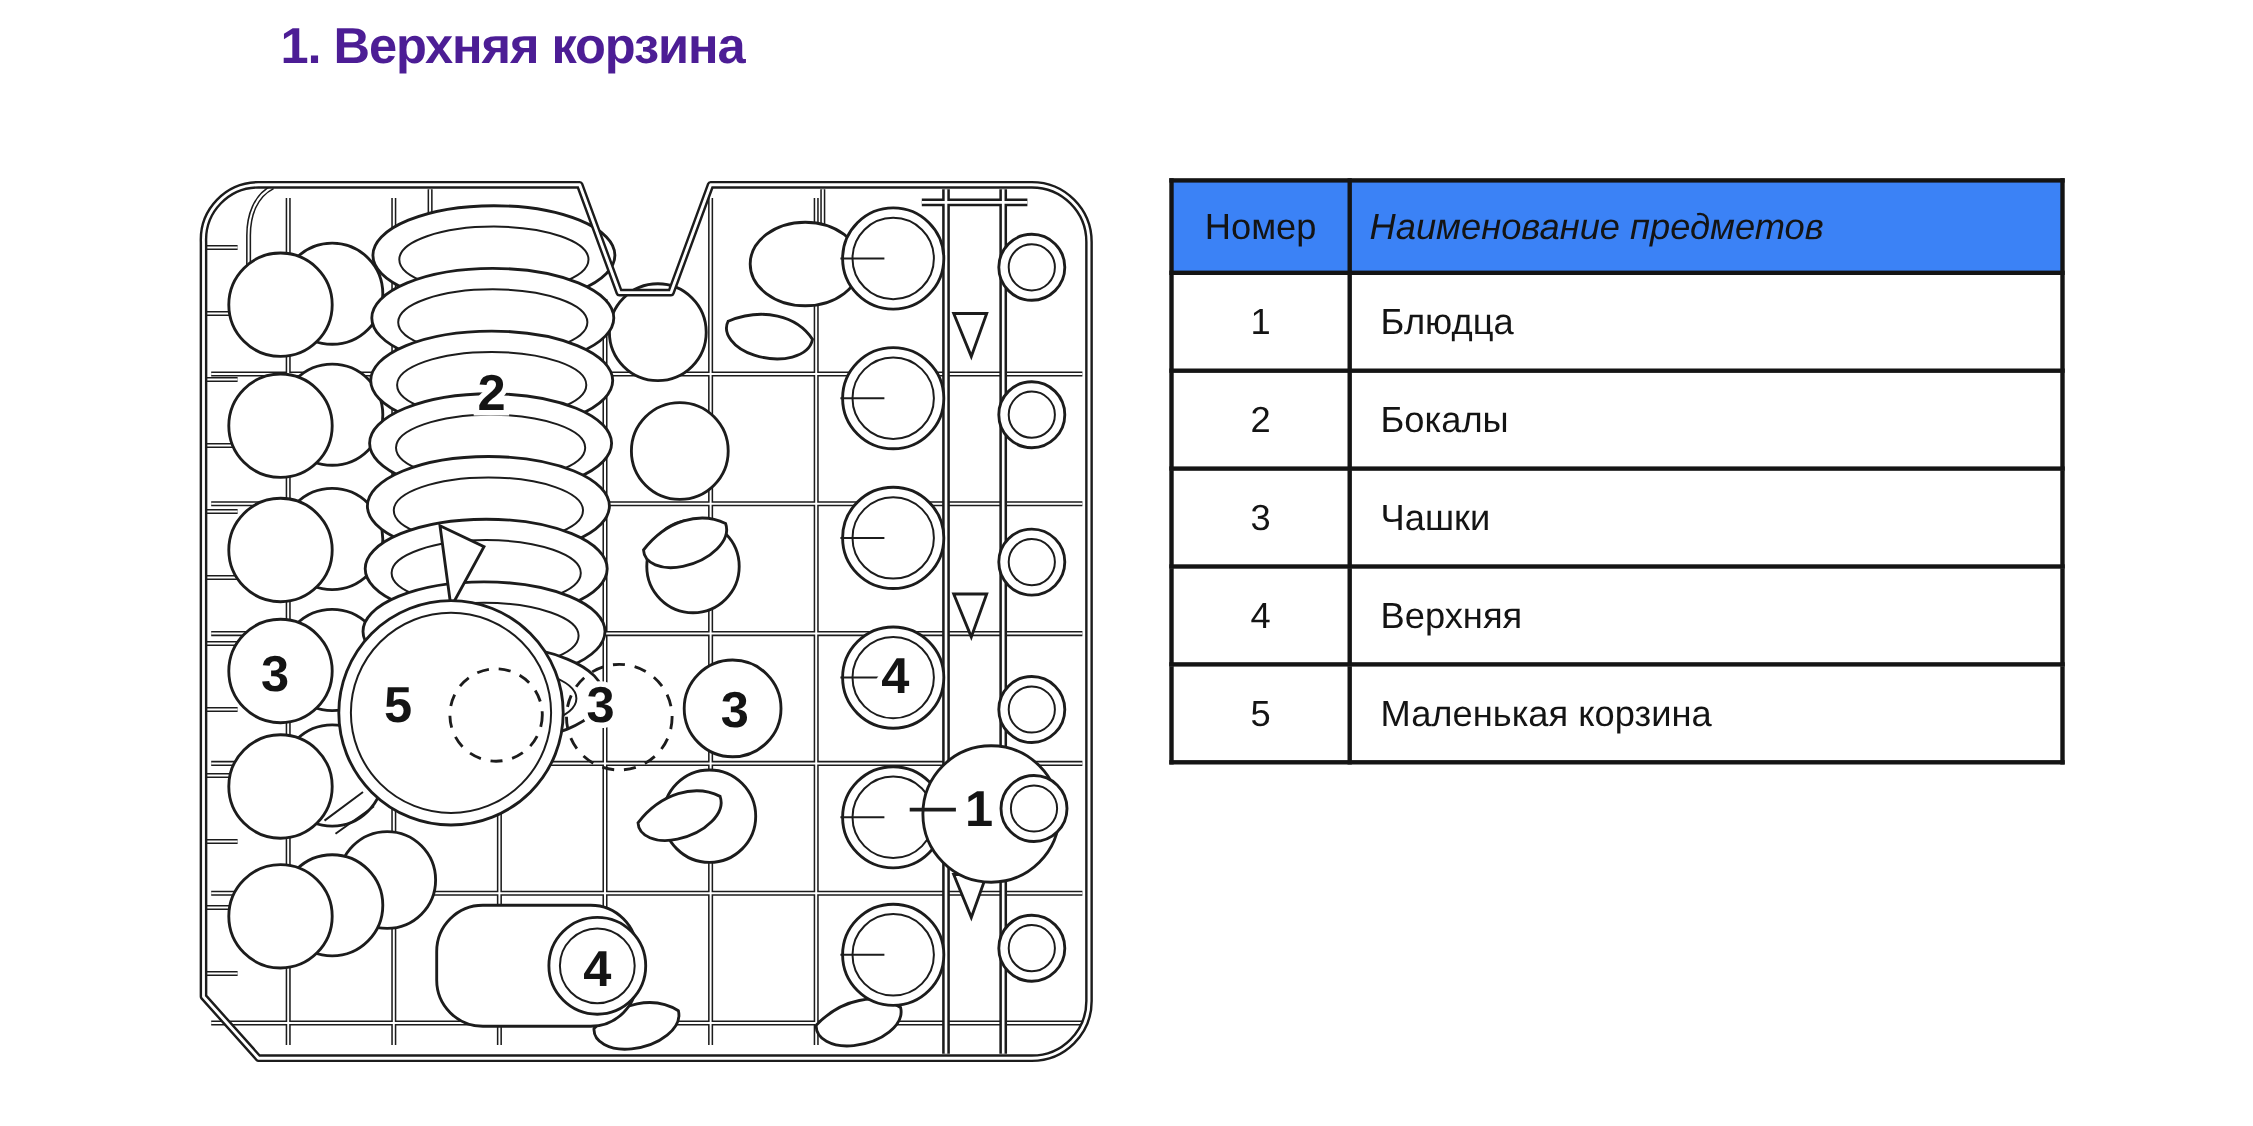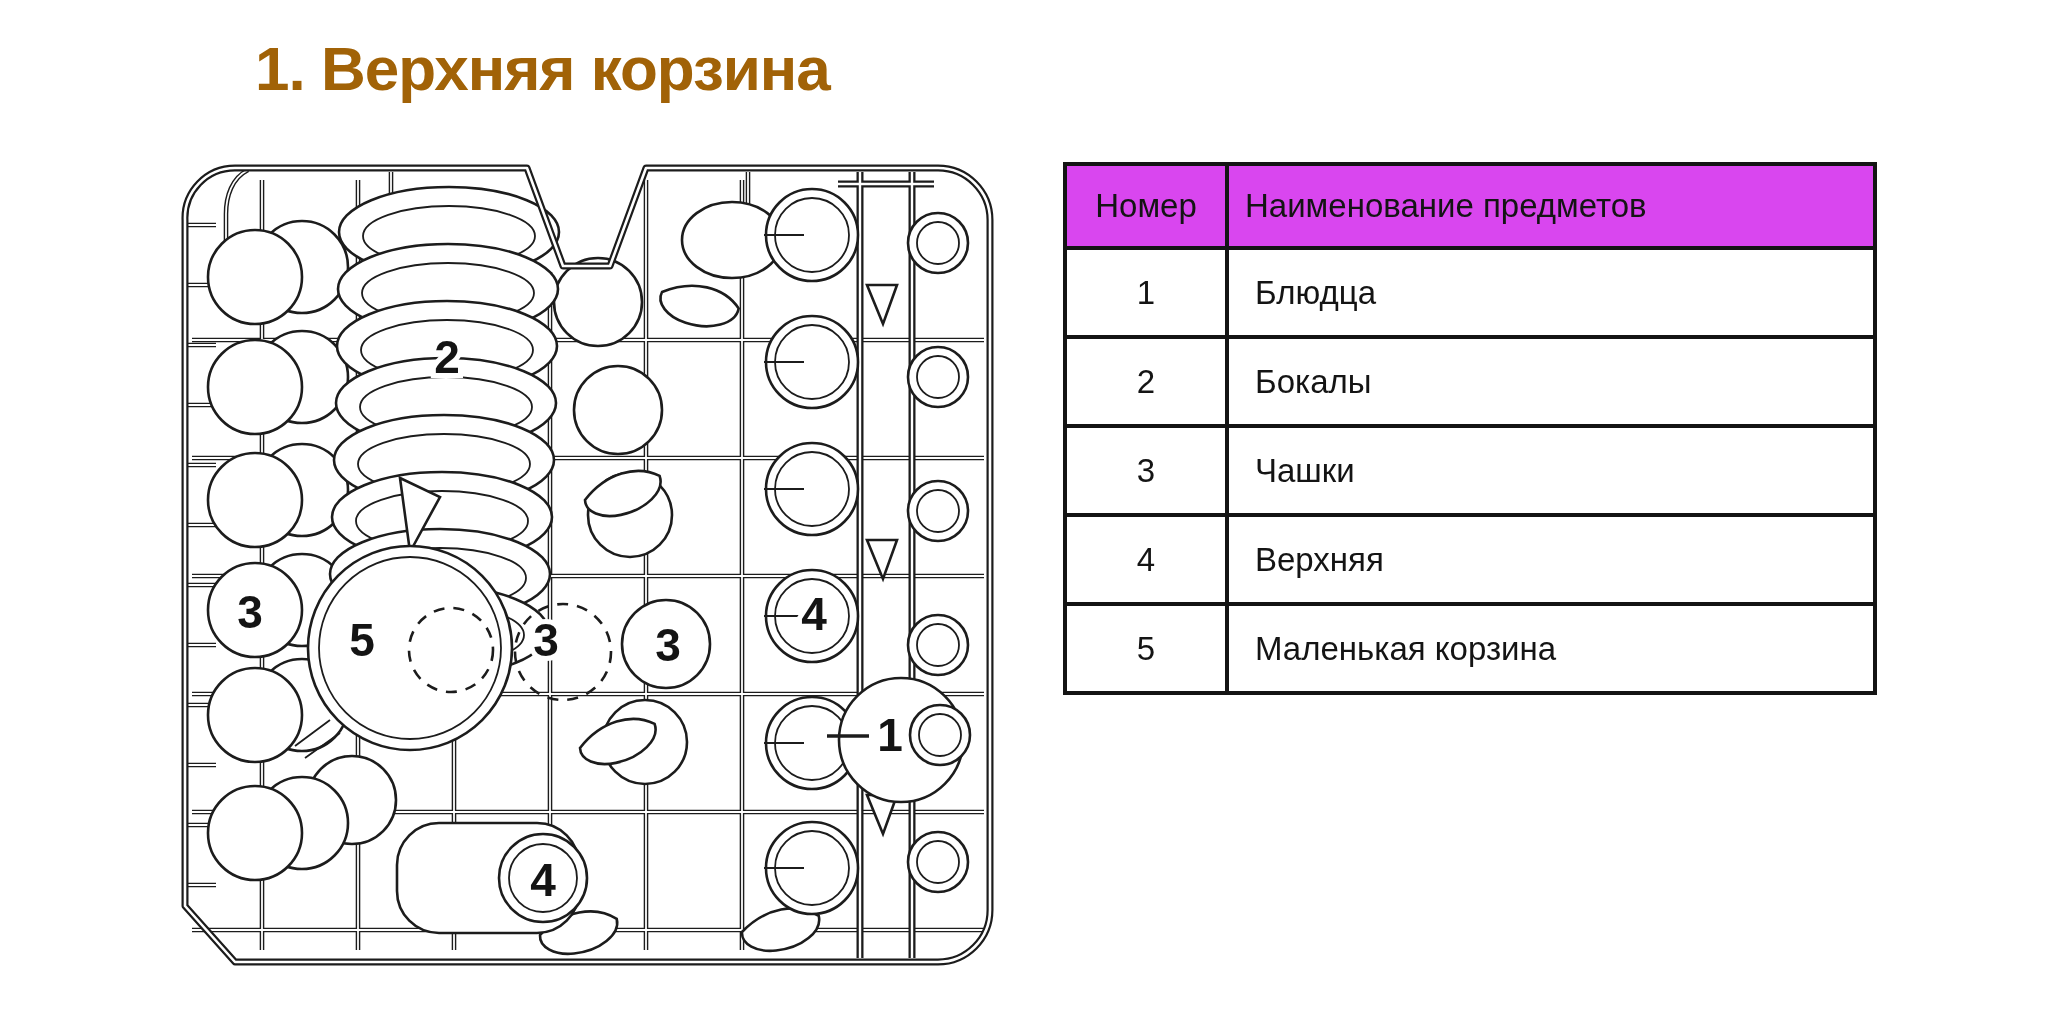--- a/index.html
+++ b/index.html
@@ -4,44 +4,44 @@
 <style>
   html,body{margin:0;padding:0;}
   body{
     width:2048px;height:1024px;
     background:#ffffff;
     font-family:"Liberation Sans","DejaVu Sans",sans-serif;
     position:relative;overflow:hidden;
     color:#161616;
   }
   .page-title{
-    position:absolute;left:255px;top:33px;
-    font-size:62px;font-weight:700;letter-spacing:-1px;
+    position:absolute;left:255px;top:14px;
+    font-size:46px;font-weight:700;letter-spacing:-1px;
     font-stretch:condensed;
-    color:#a16207;white-space:nowrap;
+    color:#4c1d95;white-space:nowrap;
   }
   .diagram-svg{position:absolute;left:130px;top:108px;}
 
   table.items{
     position:absolute;left:1063px;top:162px;
     width:814px;
     border-collapse:collapse;table-layout:fixed;
   }
   table.items th, table.items td{
     border:4px solid #141414;
     font-size:33px;font-weight:400;font-stretch:condensed;
     color:#141414;
     vertical-align:middle;
     background:#ffffff;
   }
-  table.items th{height:78px;background:#d946ef;}
+  table.items th{height:78px;background:#3b82f6;}
   table.items td{height:83px;}
   .col-num{width:156px;text-align:center;}
   .col-name{text-align:left;padding-left:26px;}
-  th.col-name{padding-left:16px;}
+  th.col-name{padding-left:16px;font-style:italic;}
 
   
   .ln{fill:none;stroke:#1c1c1c;}
   .item{fill:#ffffff;stroke:#1c1c1c;stroke-width:2.6;}
   .thin{fill:none;stroke:#1c1c1c;stroke-width:1.8;}
   .dash{fill:none;stroke:#1c1c1c;stroke-width:2.6;stroke-dasharray:11 9;}
   text.numlbl{
     font-family:"Liberation Sans","DejaVu Sans",sans-serif;
     font-size:46px;font-weight:700;
     fill:#141414;stroke:#ffffff;stroke-width:10px;

